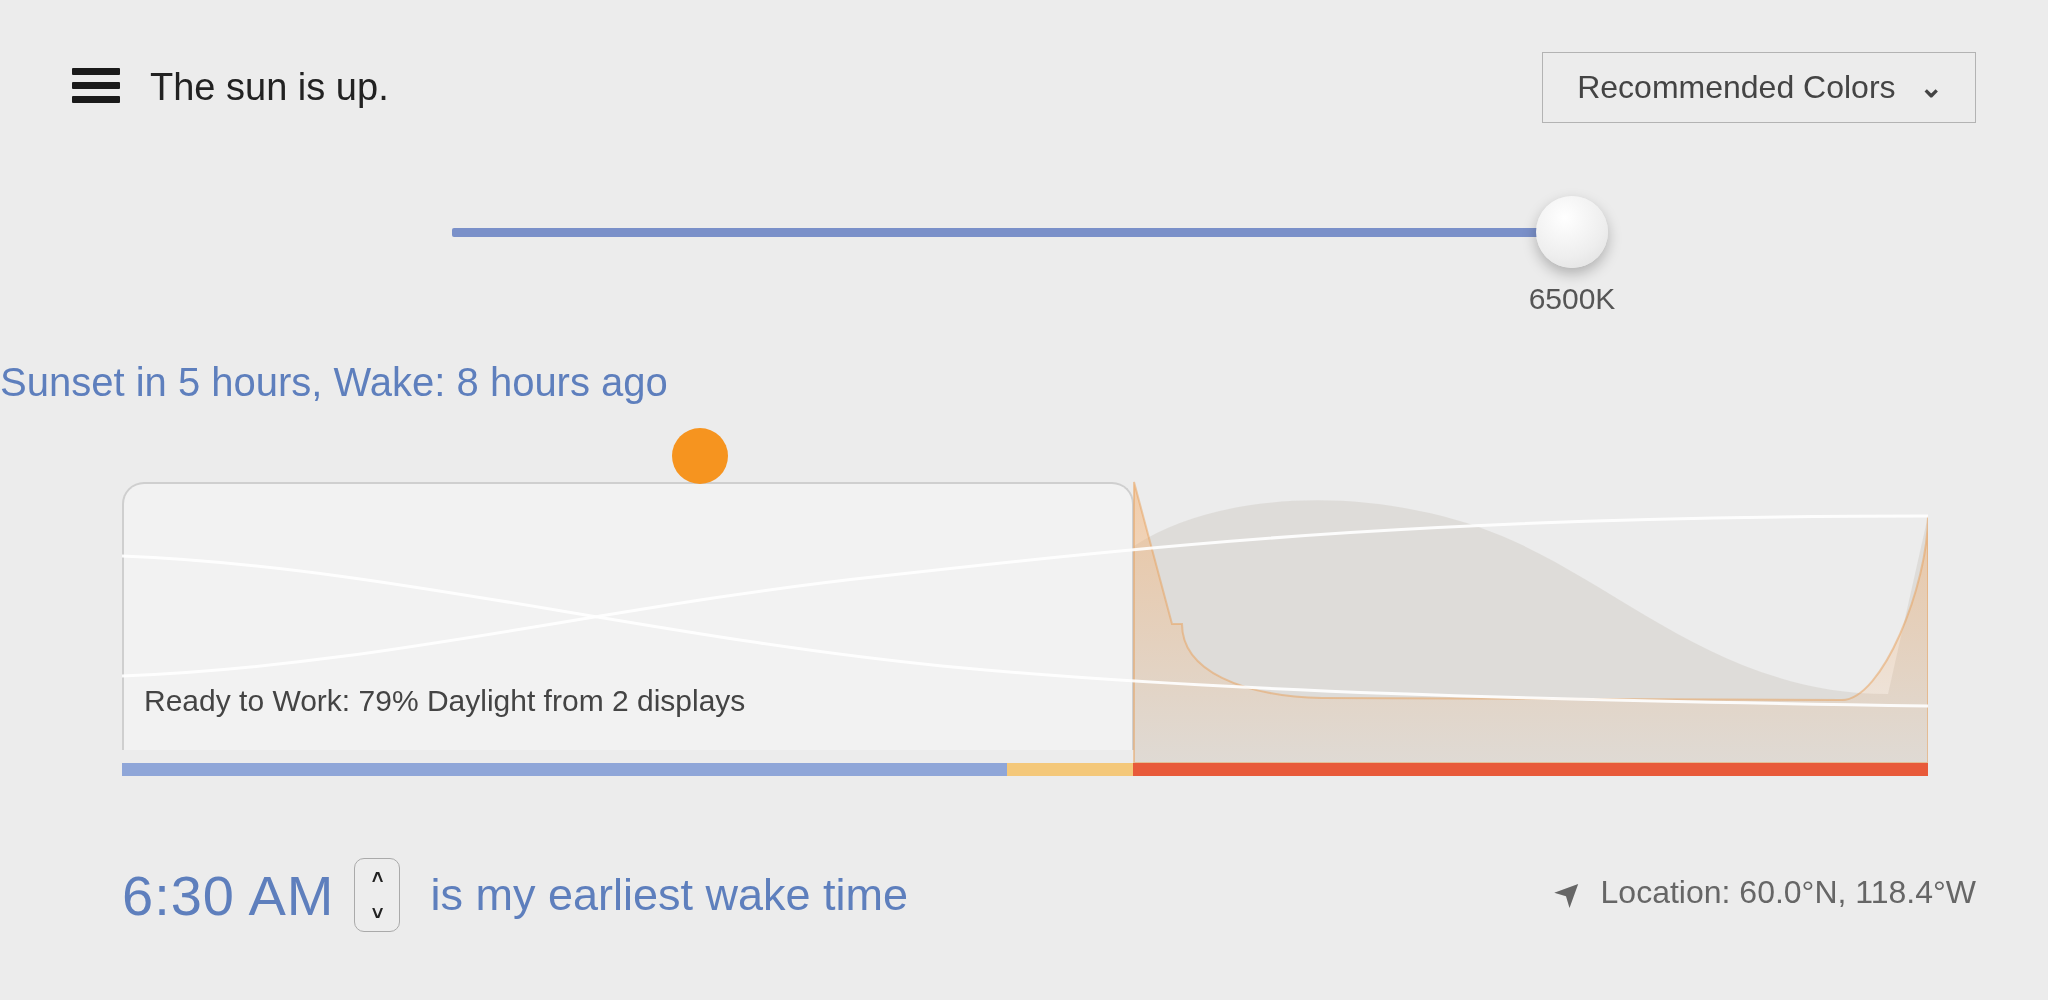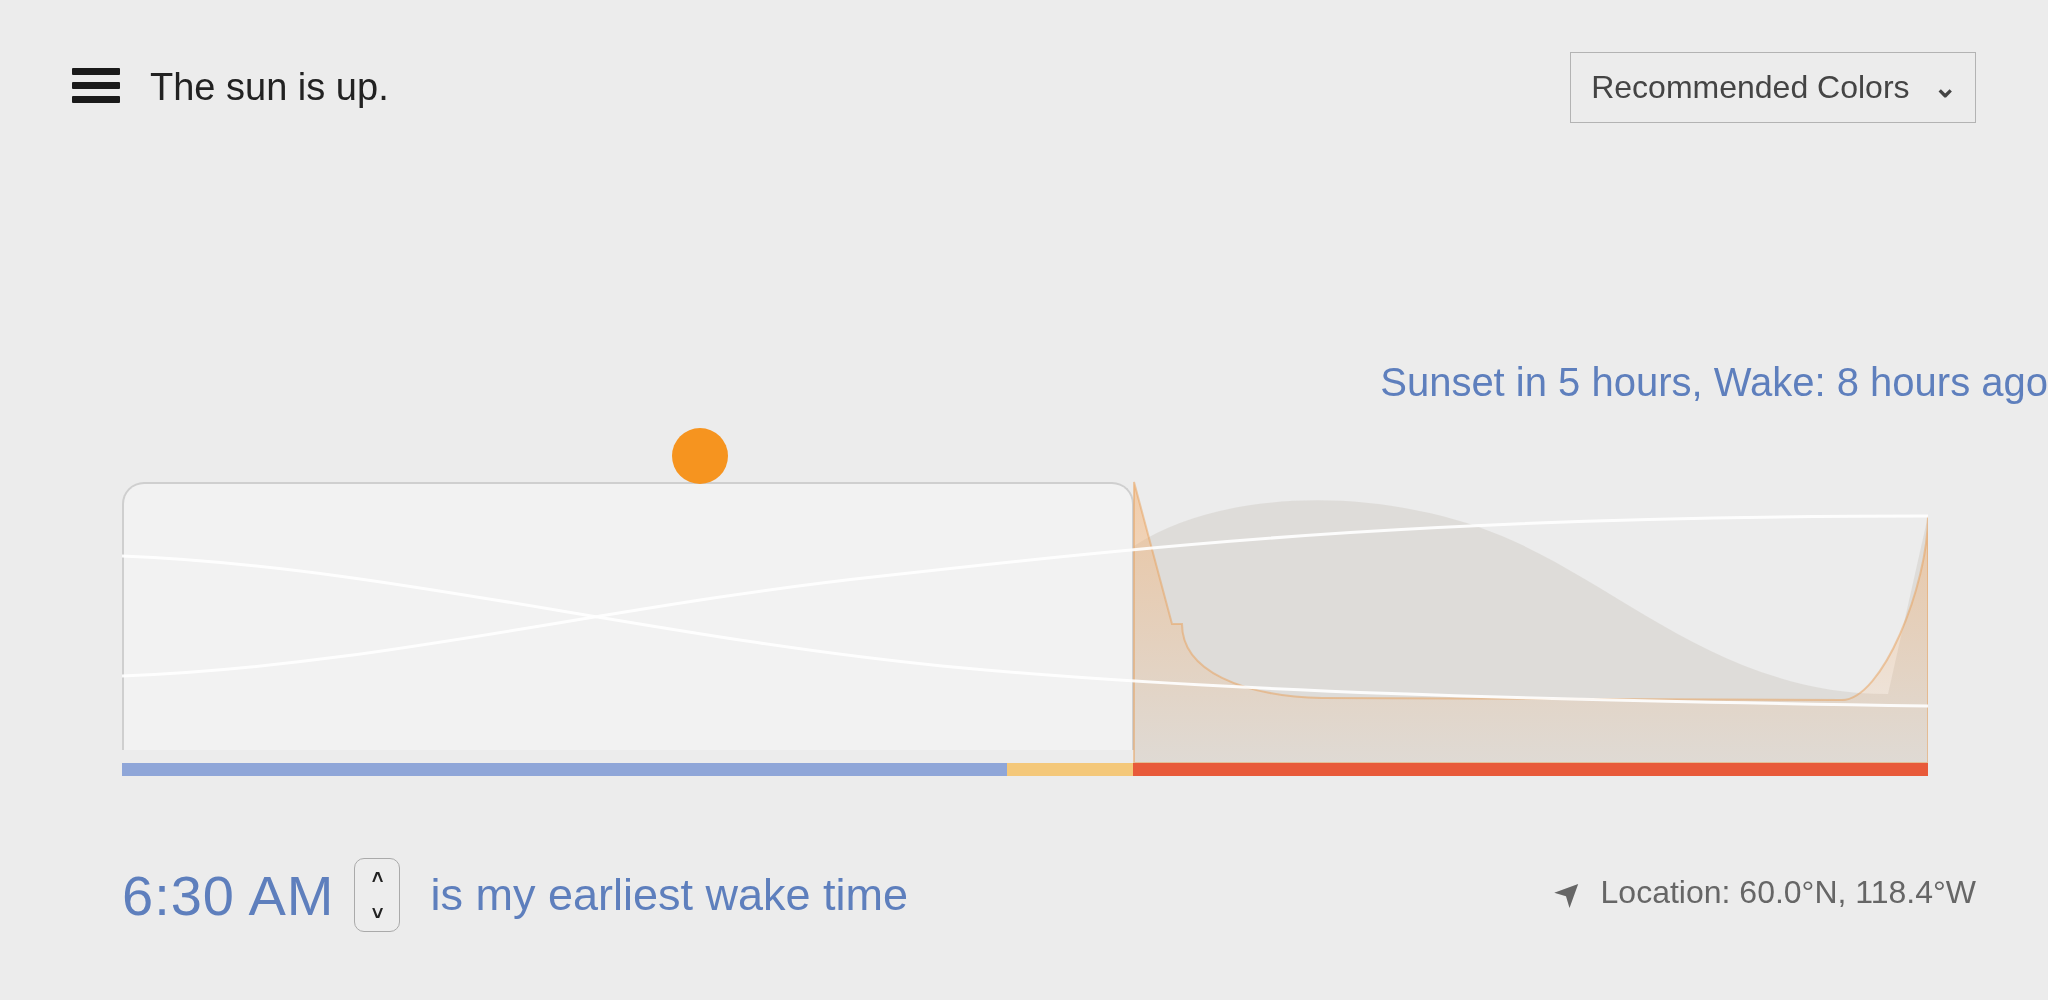--- a/index.html
+++ b/index.html
@@ -13,42 +13,42 @@
 #wrap { position: relative; width: 2048px; height: 1000px; }
 
 
 #menu-btn { position: absolute; left: 72px; top: 61px; cursor: pointer; }
 #menu-btn .bar { width: 48px; height: 7px; background: #1a1a1a; margin: 7px 0; border-radius: 1px; }
 #title { position: absolute; left: 150px; top: 66px; font-size: 38px; font-weight: 300; color: #222; }
 
 #colors-dd {
   position: absolute; right: 72px; top: 52px;
   border: 1px solid #b3b3b3; background: #ececec;
-  padding: 16px 20px; font-size: 32px; color: #444;
+  padding: 16px 34px; font-size: 32px; color: #444;
   cursor: pointer; display: flex; align-items: center; gap: 24px;
   font-weight: 400;
 }
 #colors-dd .chev { font-weight: 600; font-size: 28px; letter-spacing: -2px; }
 
 
 #day-slider { position: absolute; left: 452px; top: 228px; width: 1120px; }
 #day-slider .track { height: 9px; background: #7a90c9; border-radius: 2px; }
 #day-slider .thumb {
   position: absolute; right: -36px; top: -32px; width: 72px; height: 72px;
   border-radius: 50%;
   background: radial-gradient(circle at 40% 30%, #fff, #eee 60%, #ddd);
   box-shadow: 0 6px 14px rgba(0,0,0,0.25);
   cursor: pointer;
 }
 #day-slider .label { position: absolute; right: -64px; top: 54px; width: 128px; text-align: center; font-size: 30px; color: #555; font-weight: 400; }
 
 
 #status {
   position: absolute; left: 0; width: 2048px; top: 360px;
-  text-align: right; font-size: 40px; color: #5e7fbd; font-weight: 400;
+  text-align: left; font-size: 40px; color: #5e7fbd; font-weight: 400;
 }
 
 
 #chart { position: absolute; left: 122px; top: 456px; width: 1806px; height: 320px; }
 #chart svg { position: absolute; left: 0; top: 0; width: 1806px; height: 320px; }
 #marker {
   position: absolute; top: -28px; width: 56px; height: 56px;
   border-radius: 50%; background: #f6941f; cursor: grab;
 }
 #daytime-panel {
@@ -87,20 +87,25 @@
       <div class="bar"></div>
       <div class="bar"></div>
   </div>
   <div id="title">The sun is up.</div>
 
   <div id="colors-dd">
     <span>Recommended Colors</span>
     <span class="chev">⌄</span>
   </div>
 
+  <div id="day-slider">
+    <div class="track"></div>
+    <div class="thumb"></div>
+    <div class="label">6500K</div>
+  </div>
 
   <div id="status">Sunset in 5 hours, Wake: 8 hours ago</div>
 
   <div id="chart">
     <div id="daytime-panel"></div>
     <svg viewBox="0 0 1806 320" preserveAspectRatio="none">
 
       <path d="M 1012 90 C 1100 32, 1260 30, 1380 80 C 1500 130, 1600 238, 1766 238 L 1806 60 L 1806 307 L 1012 307 Z" fill="#d9d6d2" stroke="none" opacity="0.7"></path>
 
       <defs>
@@ -108,20 +113,21 @@
           <stop offset="0%" stop-color="#f5b273" stop-opacity="0.55"></stop>
           <stop offset="100%" stop-color="#f5b273" stop-opacity="0.05"></stop>
         </linearGradient>
       </defs>
       <path d="M 1012 26 L 1050 168 L 1060 168 C 1060 215, 1120 240, 1200 242 L 1720 244 C 1760 244, 1806 130, 1806 60 L 1806 307 L 1012 307 Z" fill="url(#warmg)" stroke="#e8a05a" stroke-width="2" stroke-opacity="0.5"></path>
 
       <path d="M 0 220 C 260 210, 480 150, 760 120 C 1080 84, 1340 60, 1806 60" fill="none" stroke="#ffffff" stroke-width="3" opacity="0.9"></path>
       <path d="M 0 100 C 260 110, 520 180, 820 210 C 1090 236, 1420 244, 1806 250" fill="none" stroke="#ffffff" stroke-width="3" opacity="0.9"></path>
     </svg>
     <div id="marker" style="left: 549.92px;"></div>
+    <div id="chart-status">Ready to Work: 79% Daylight from 2 displays</div>
     <div id="band">
       <div class="b1" style="width: 49%;"></div>
       <div class="b2" style="width: 7%;"></div>
       <div class="b3" style="width: 44%;"></div>
     </div>
   </div>
 
   <div id="wake-row">
     <div id="wake-time">6:30 AM</div>
     <div id="stepper">

